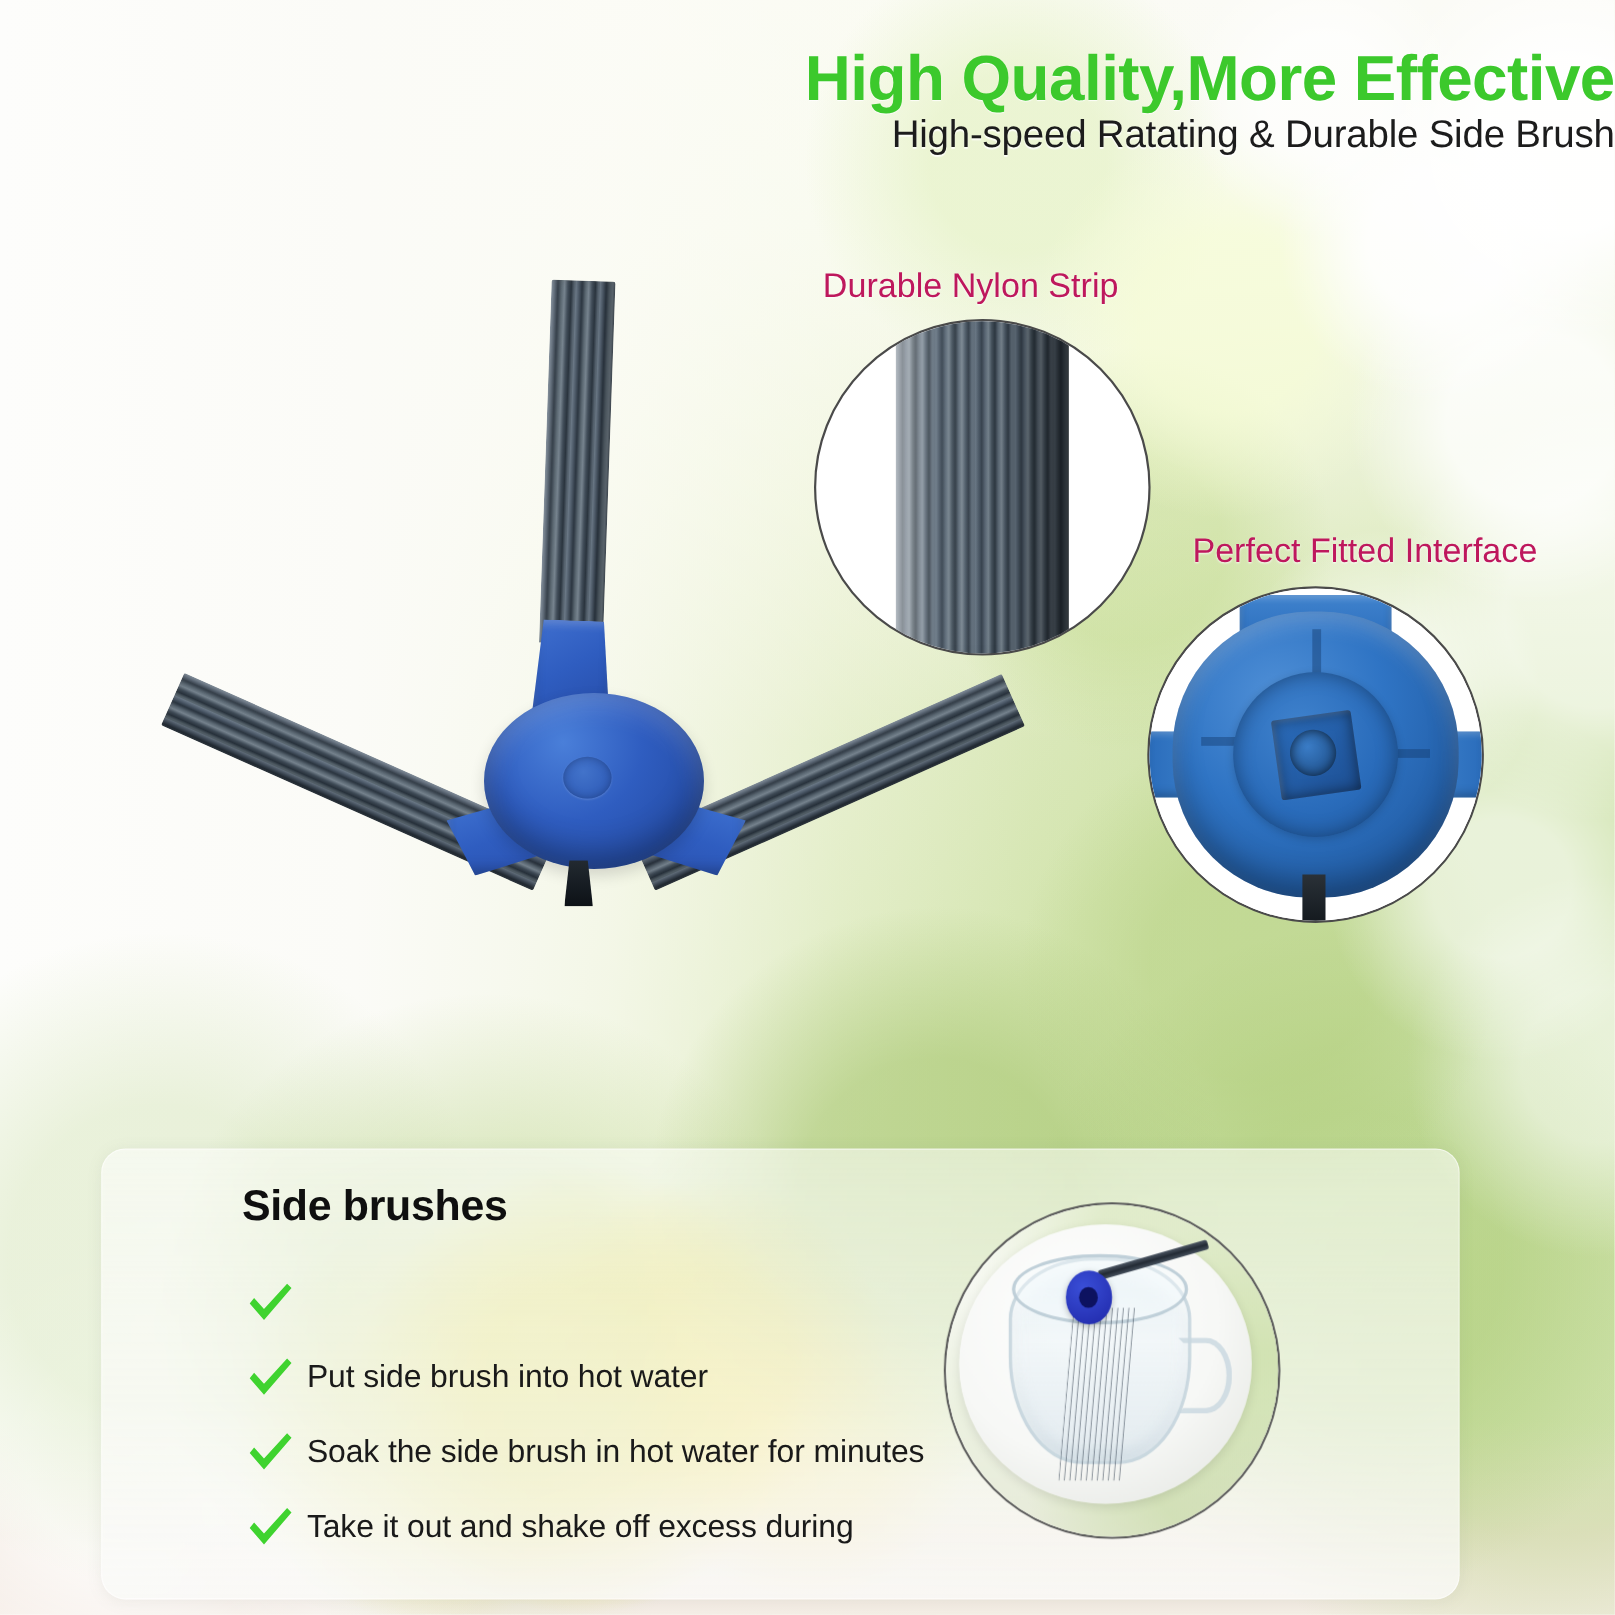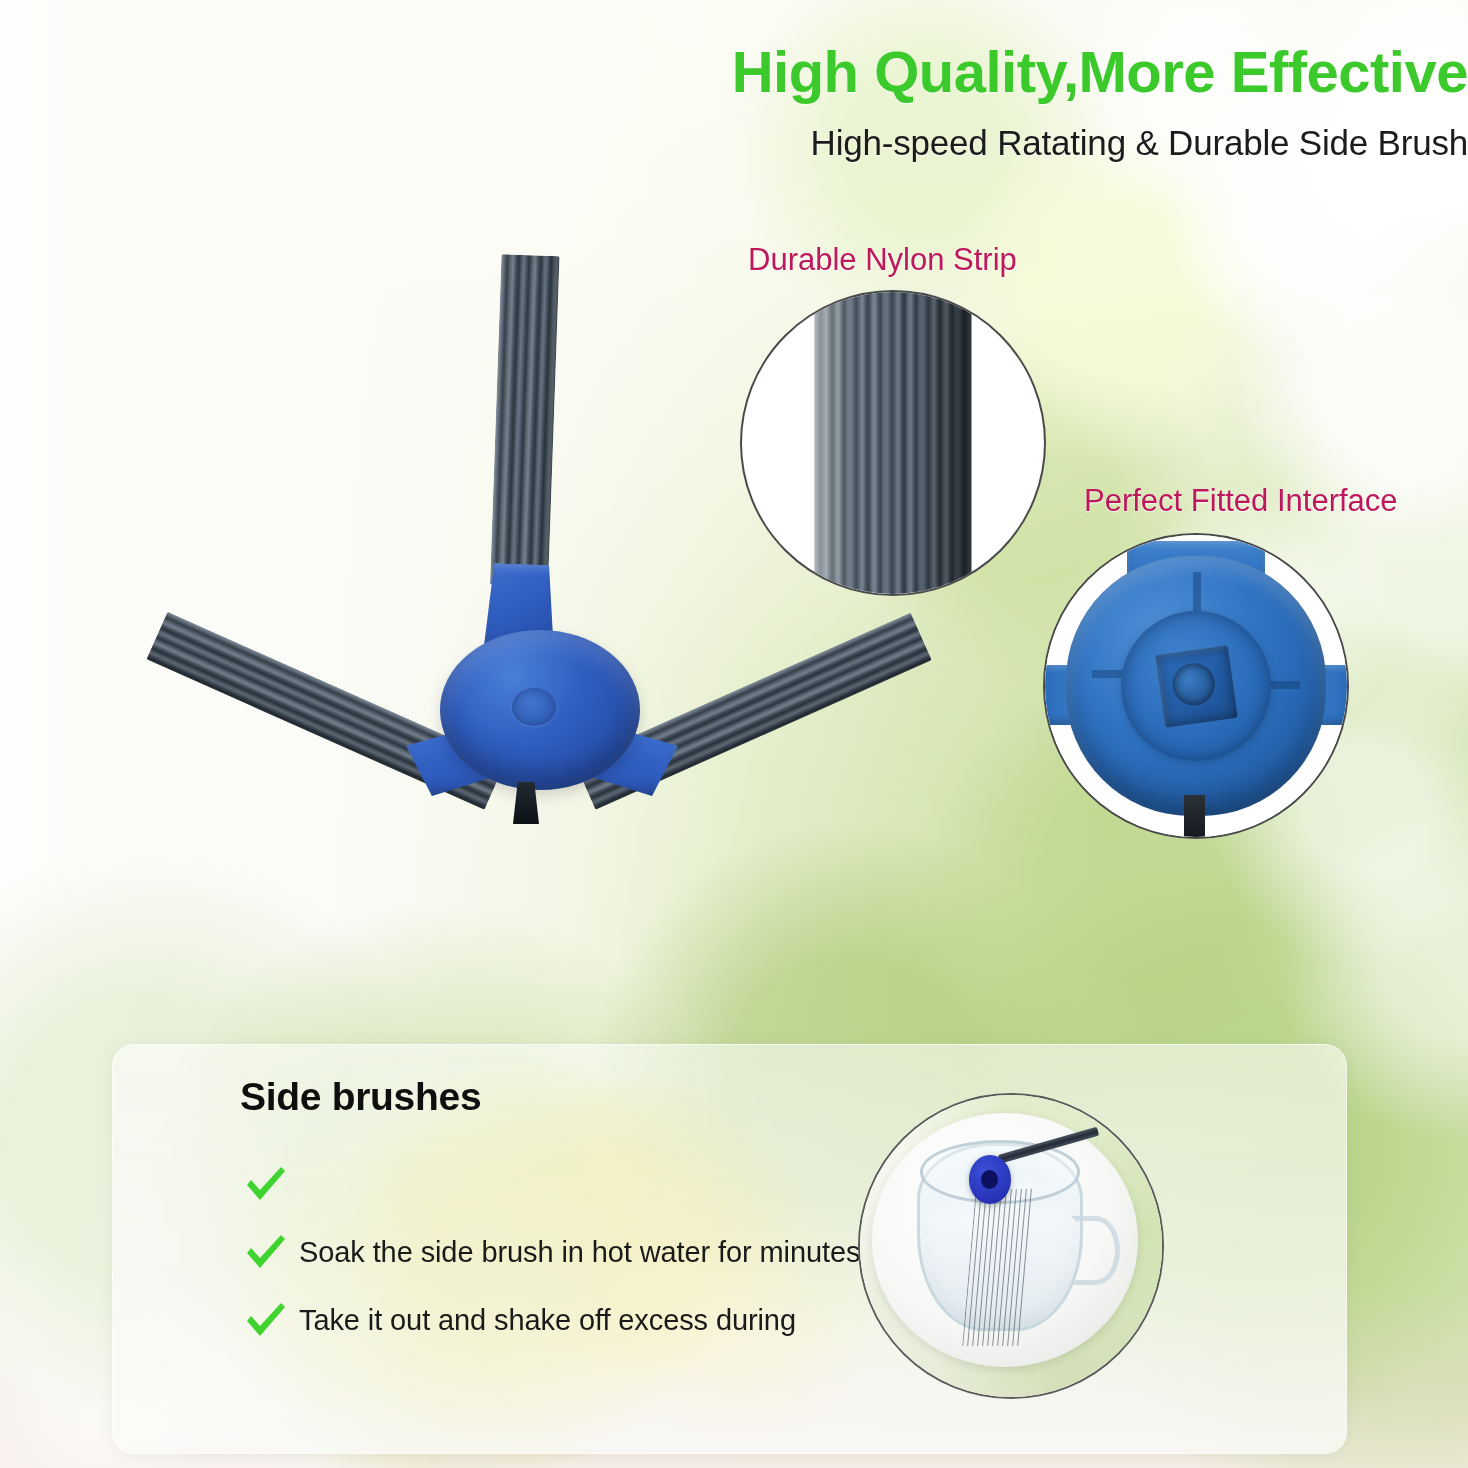--- a/index.html
+++ b/index.html
@@ -54,21 +54,21 @@
   }
 
   
   #header { position:absolute; left:0; right:0; top:42px; text-align:right; z-index:6; }
   #title {
     font-size:58px; font-weight:bold; color:#3cc92c;
     letter-spacing:-0.5px; line-height:1.05;
     text-shadow:0 1px 1px rgba(255,255,255,.85);
   }
   #subtitle {
-    margin-top:20px; font-size:35px; color:#1c1c1c; font-weight:400;
+    font-size:35px; color:#1c1c1c; font-weight:400;
     letter-spacing:-0.2px;
     text-shadow:0 1px 1px rgba(255,255,255,.8);
   }
 
   
   .callout-label {
     position:absolute; z-index:6; font-size:31px; color:#be185d;
     white-space:nowrap; text-shadow:0 1px 2px rgba(255,255,255,.9);
   }
   #label-nylon { left:748px; top:242px; }
@@ -294,21 +294,21 @@
     box-shadow:inset 0 0 8px rgba(0,0,0,.25), 0 1px 2px rgba(255,255,255,.18);
   }
   #hub-stem {
     position:absolute; left:513px; top:782px; width:26px; height:42px;
     background:linear-gradient(to bottom, #232a31 0%, #161c22 55%, #0d1116 100%);
     clip-path:polygon(18% 0, 82% 0, 100% 100%, 0 100%);
   }
 
   
   #panel {
-    position:absolute; left:112px; top:1044px; width:1235px; height:410px;
+    position:absolute; left:92px; top:1044px; width:1235px; height:410px;
     border-radius:22px; z-index:5;
     background:linear-gradient(to bottom, rgba(255,255,255,.55) 0%, rgba(252,252,250,.68) 40%, rgba(250,250,248,.80) 100%);
     border:1px solid rgba(255,255,255,.55);
     box-shadow:0 2px 14px rgba(120,130,110,.10);
     backdrop-filter:blur(2px);
   }
   #panel-title {
     position:absolute; left:127px; top:30px;
     font-size:39px; font-weight:bold; color:#0f0f0f; letter-spacing:-0.3px;
   }
@@ -373,20 +373,28 @@
   <div id="checklist">
 
     <div class="check-row">
       <span class="check-mark">
         <svg viewBox="0 0 48 48">
             <path d="M6 25 L10 20 L19 30 L40 7 L44 11 L19 40 Z" fill="#3fd32f"></path>
           </svg>
       </span>
     </div>
 
+    <div class="check-row">
+      <span class="check-mark">
+        <svg viewBox="0 0 48 48">
+            <path d="M6 25 L10 20 L19 30 L40 7 L44 11 L19 40 Z" fill="#3fd32f"></path>
+          </svg>
+      </span>
+      <span class="check-text">Put side brush into hot water</span>
+    </div>
 
     <div class="check-row">
       <span class="check-mark">
         <svg viewBox="0 0 48 48">
             <path d="M6 25 L10 20 L19 30 L40 7 L44 11 L19 40 Z" fill="#3fd32f"></path>
           </svg>
       </span>
       <span class="check-text">Soak the side brush in hot water for minutes</span>
     </div>
 

